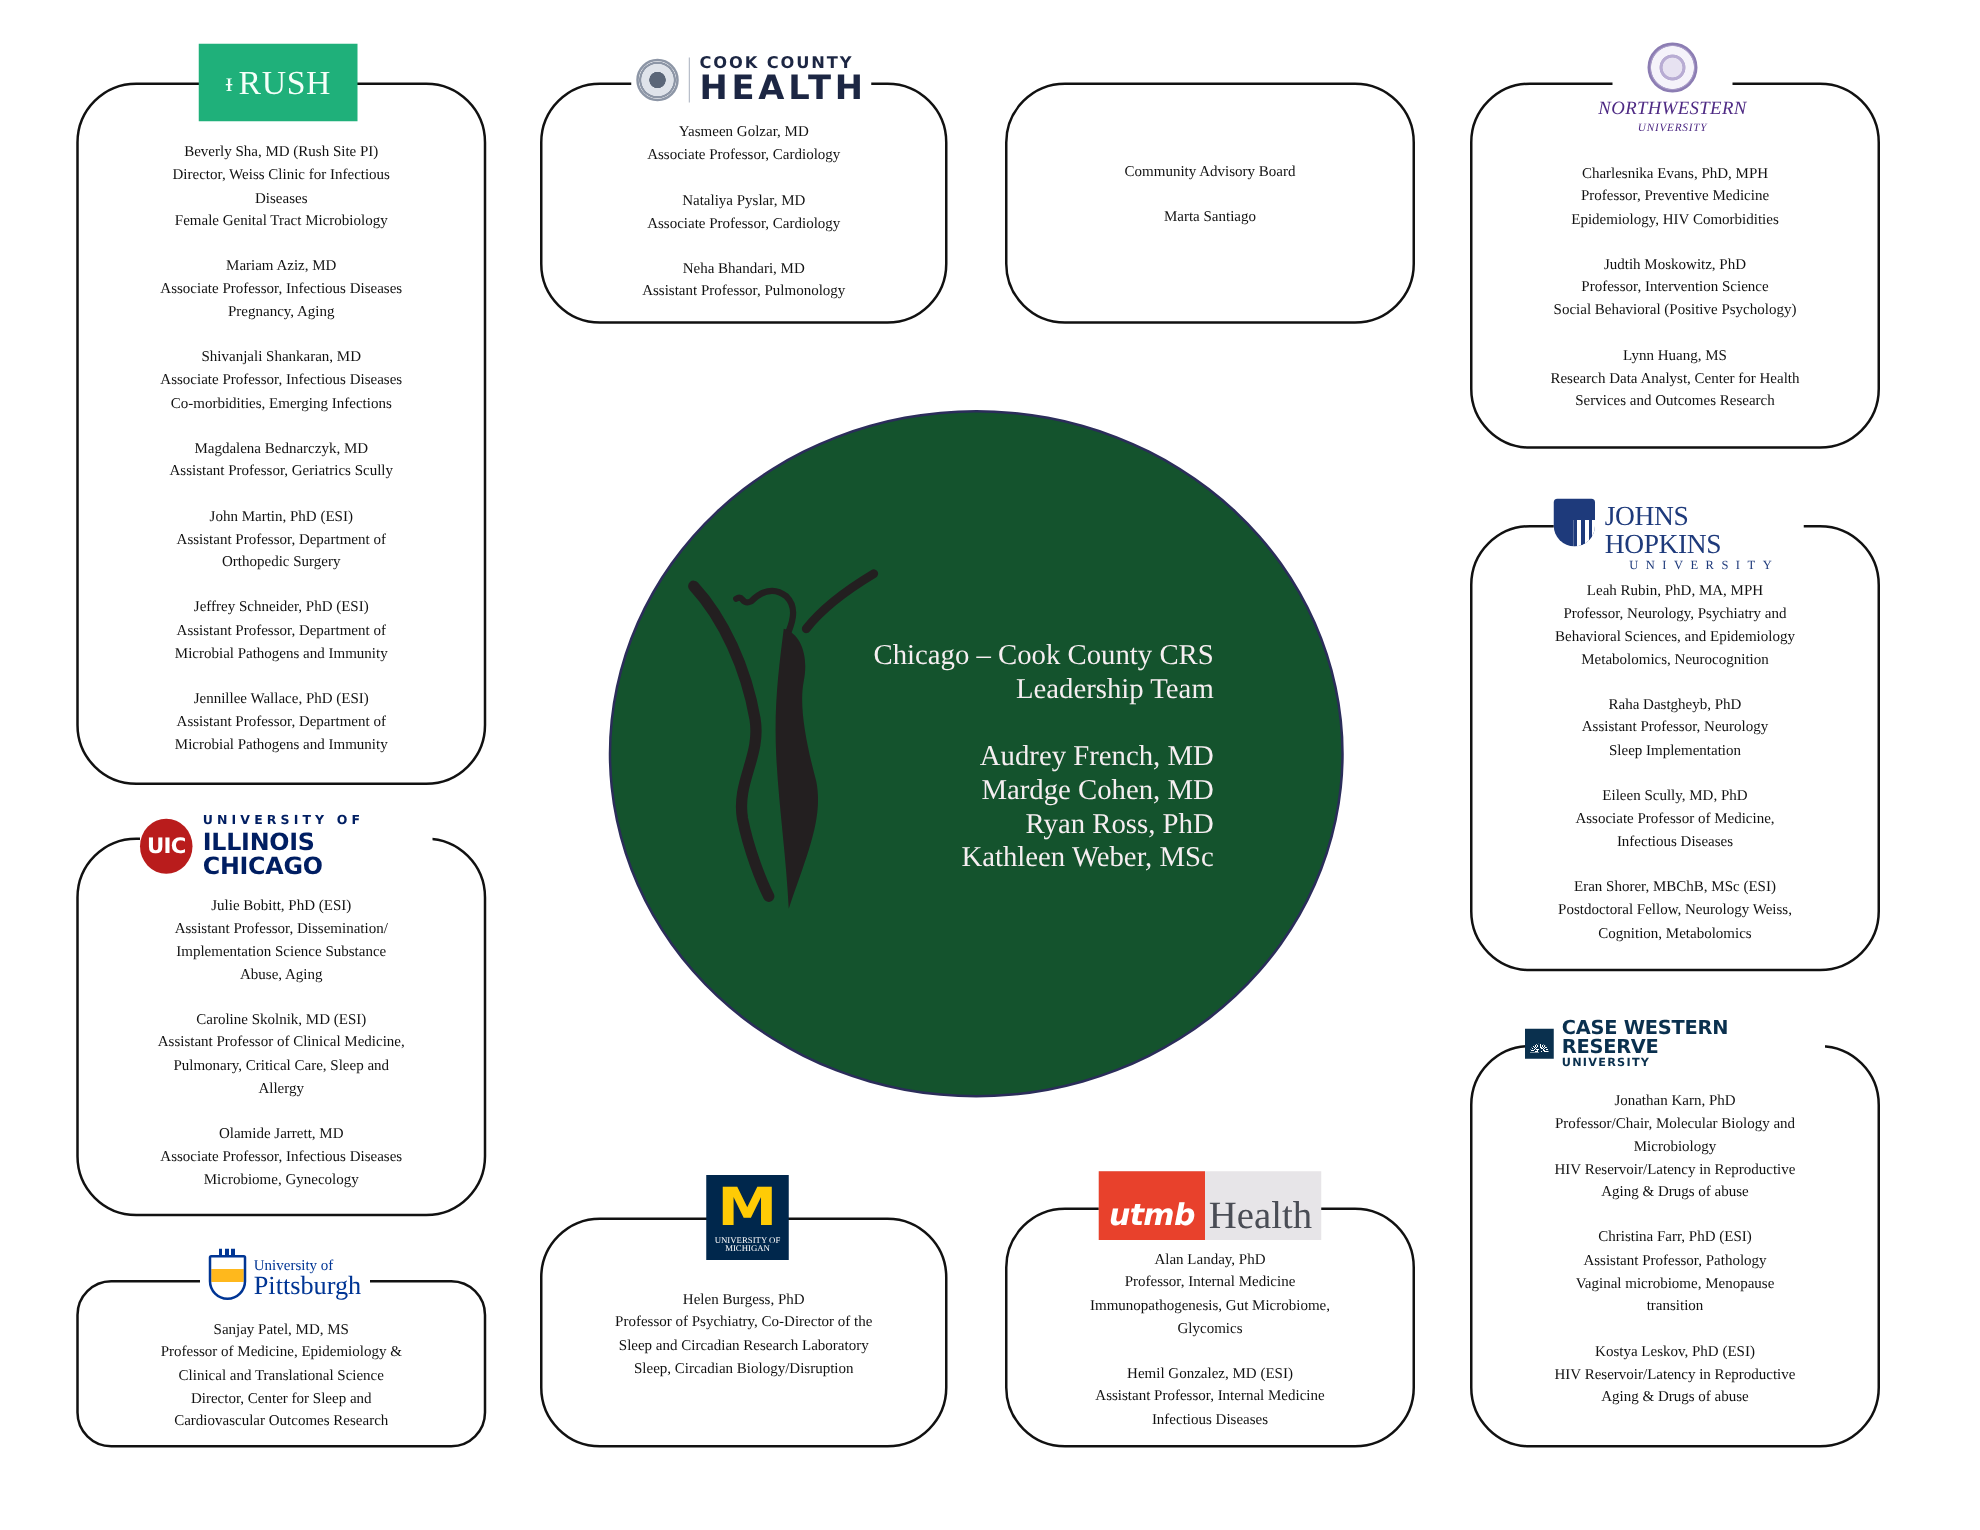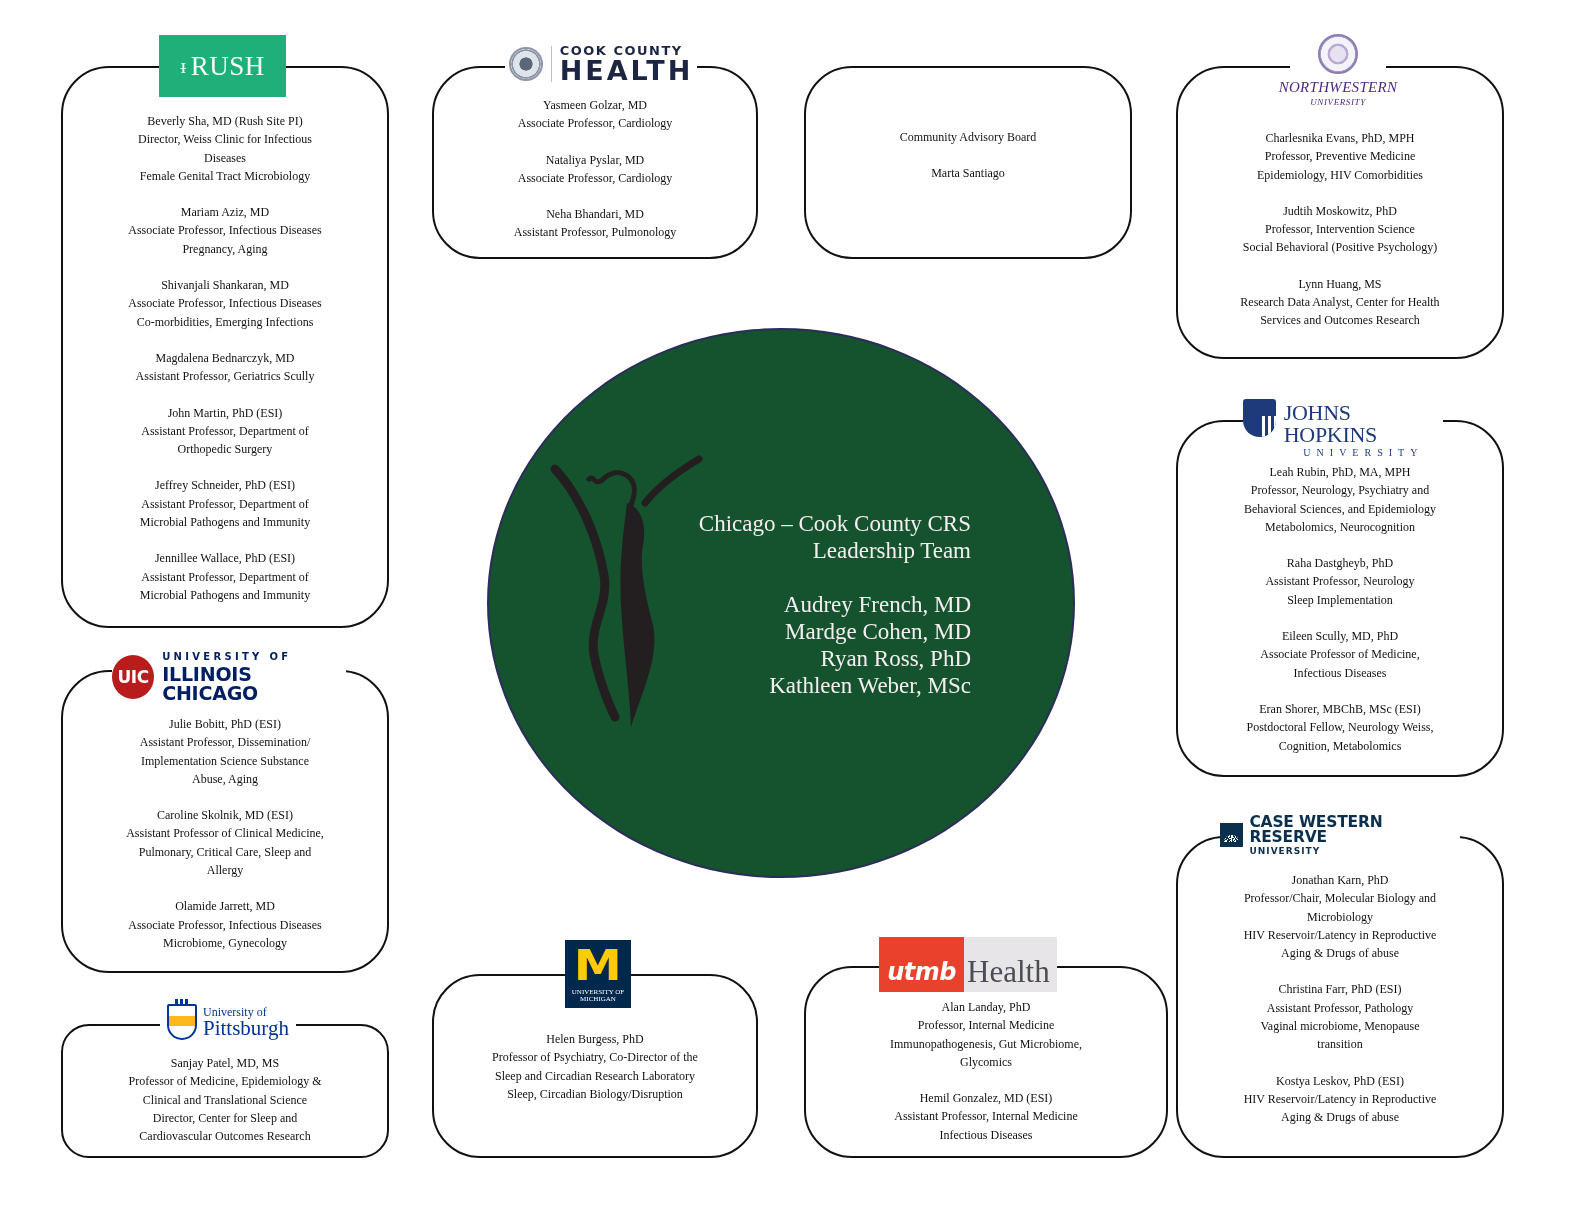--- a/index.html
+++ b/index.html
@@ -322,21 +322,21 @@
 Sleep and Circadian Research Laboratory
 Sleep, Circadian Biology/Disruption</div>
       </div>
   </div>
 </div>
 <div class="logo um-logo" style="left:565px;top:940px;width:66px;height:68px;">
   <span class="um-m">M</span>
   <span class="um-sub"><span>UNIVERSITY OF</span><br><span>MICHIGAN</span></span>
 </div>
 
-<div class="box" style="left:804px;top:966px;width:364px;height:192px;">
+<div class="box" style="left:804px;top:966px;width:328px;height:192px;">
   <div class="box-content" style="top:30px;">
     <div class="entry">
         <div>Alan Landay, PhD</div>
         <div>Professor, Internal Medicine
 Immunopathogenesis, Gut Microbiome,
 Glycomics</div>
       </div>
     <div class="entry">
         <div>Hemil Gonzalez, MD (ESI)</div>
         <div>Assistant Professor, Internal Medicine

